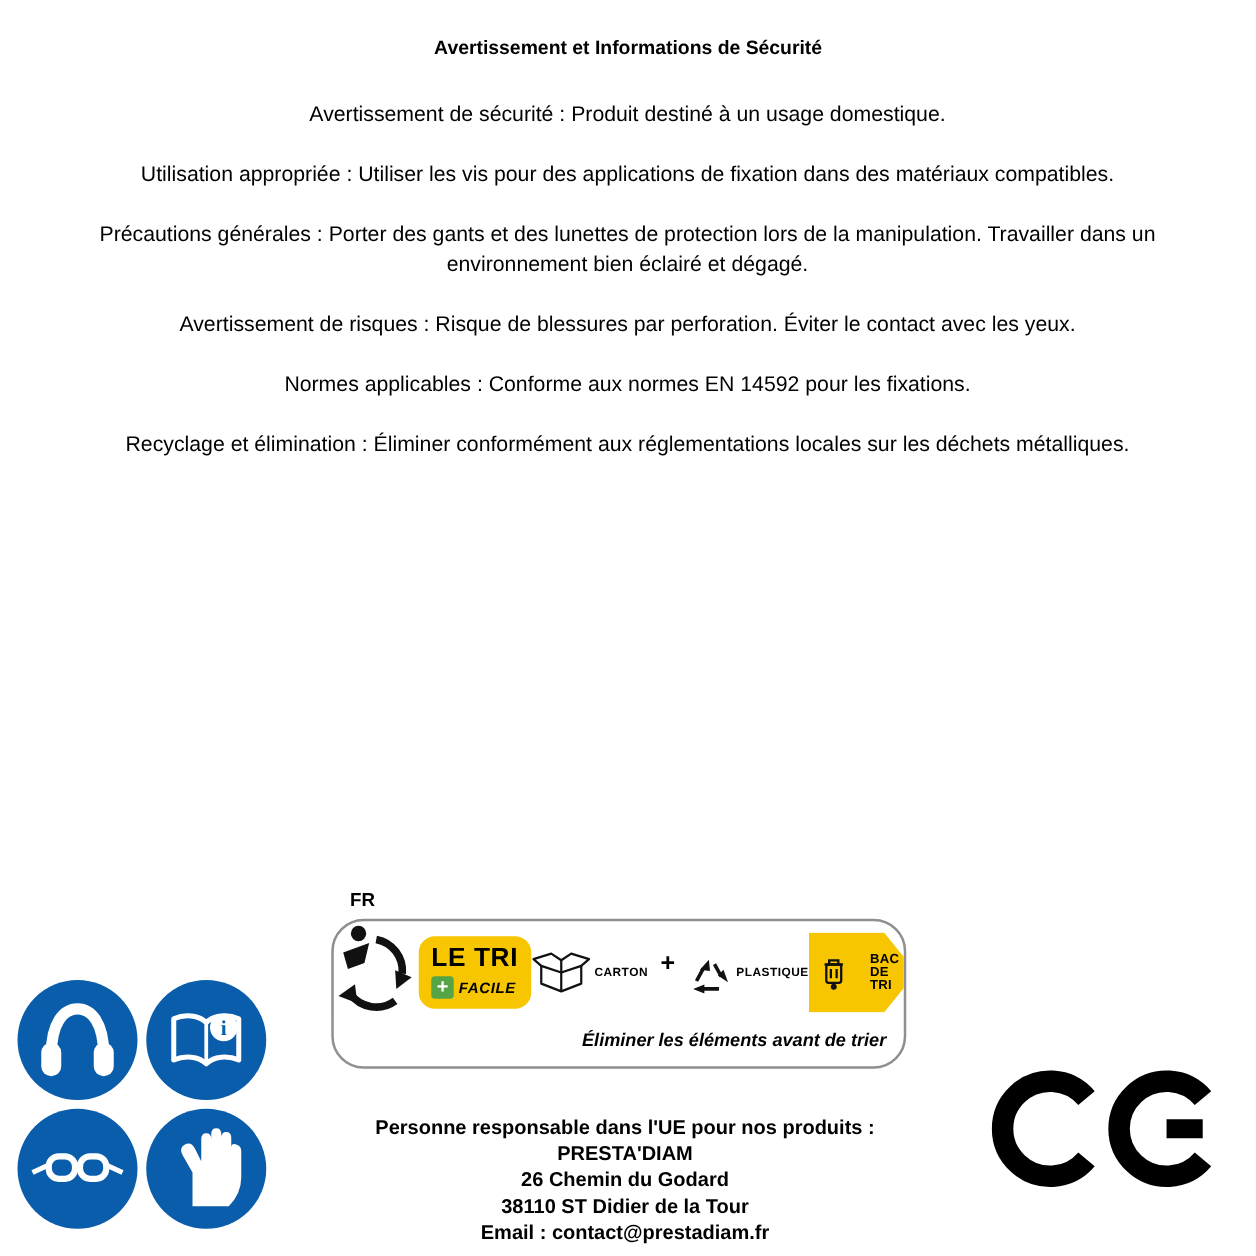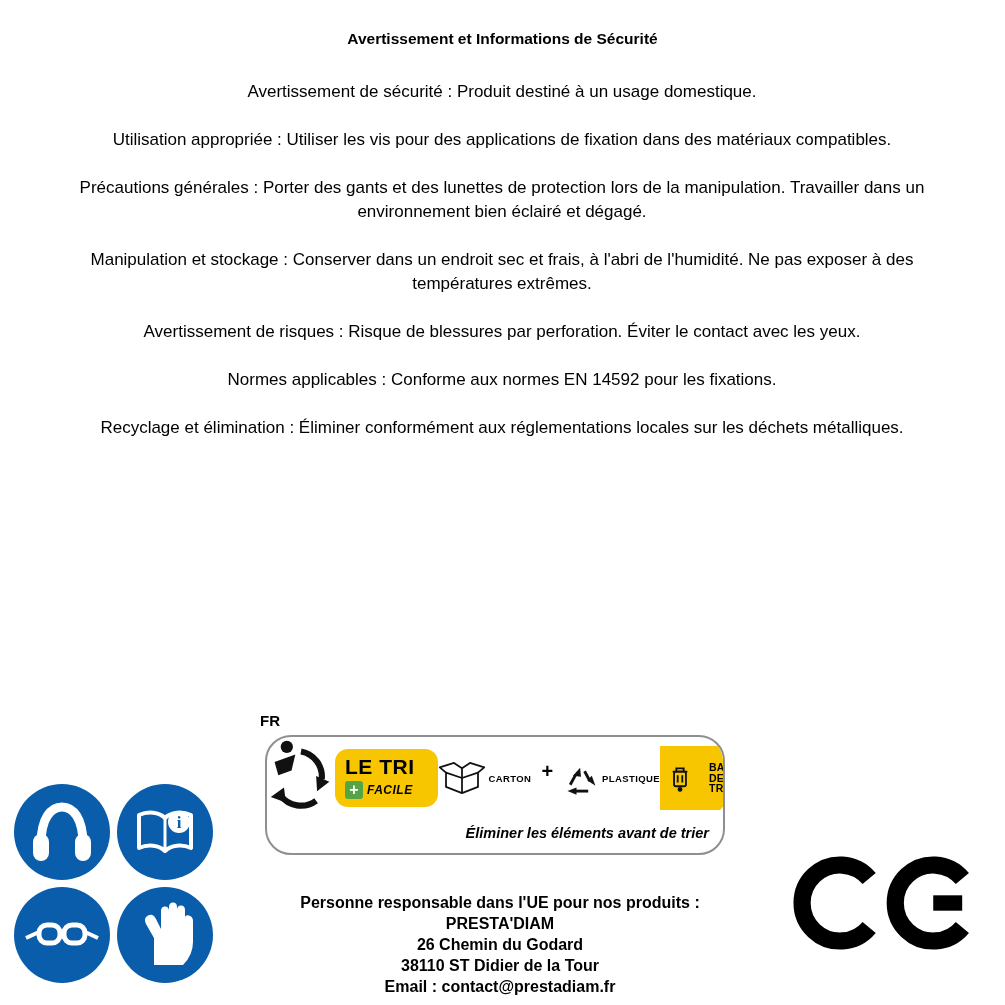--- a/index.html
+++ b/index.html
@@ -16,30 +16,30 @@
   .title{padding-top:29px;text-align:center;font-size:15.5px;font-weight:bold;line-height:19px;}
   .content{margin:32px 73px 0 72px;font-size:17px;line-height:24px;}
   .content p{margin:0 0 24px 0;text-align:center;}
 
   
   .pictos{position:absolute;left:14px;top:784px;display:grid;grid-template-columns:96px 96px;gap:7px;}
   .picto{width:96px;height:96px;border-radius:50%;background:var(--blue);}
   .picto svg{display:block;}
 
   
-  .fr-label{position:absolute;left:260px;top:712px;font-size:15px;font-weight:bold;}
+  .fr-label{position:absolute;left:280px;top:712px;font-size:15px;font-weight:bold;}
   .banner{
     position:absolute;left:265px;top:735px;width:460px;height:120px;box-sizing:border-box;
     border:2px solid #8f8f8f;border-radius:26px;background:#fff;
     display:flex;flex-direction:column;overflow:hidden;
   }
   .banner-top{flex:1;display:flex;align-items:center;}
   .triman{width:80px;display:flex;align-items:center;justify-content:center;}
   .letri{
-    background:var(--yellow);border-radius:13px;padding:7px 23px 8px 10px;margin:2px 0;
+    background:var(--yellow);border-radius:13px;padding:7px 10px 8px 10px;margin:2px 0;
     display:flex;flex-direction:column;justify-content:center;line-height:1;
   }
   .letri-line1{font-size:21px;font-weight:800;letter-spacing:.5px;white-space:nowrap;}
   .letri-line2{display:flex;align-items:center;gap:4px;margin-top:4px;}
   .plusbox{
     width:18px;height:18px;background:var(--green);color:#fff;border-radius:3px;
     display:flex;align-items:center;justify-content:center;font-size:16px;font-weight:bold;
   }
   .letri-facile{font-size:12px;font-weight:800;letter-spacing:.5px;font-style:italic;}
   .materials{flex:1;display:flex;align-items:center;justify-content:center;gap:10px;}
@@ -71,21 +71,20 @@
 <body>
 
 <div class="page">
 
   <div class="title">Avertissement et Informations de Sécurité</div>
 
   <div class="content">
     <p>Avertissement de sécurité : Produit destiné à un usage domestique.</p>
     <p>Utilisation appropriée : Utiliser les vis pour des applications de fixation dans des matériaux compatibles.</p>
     <p>Précautions générales : Porter des gants et des lunettes de protection lors de la manipulation. Travailler dans un environnement bien éclairé et dégagé.</p>
-    <p>Manipulation et stockage : Conserver dans un endroit sec et frais, à l'abri de l'humidité. Ne pas exposer à des températures extrêmes.</p>
     <p>Avertissement de risques : Risque de blessures par perforation. Éviter le contact avec les yeux.</p>
     <p>Normes applicables : Conforme aux normes EN 14592 pour les fixations.</p>
     <p>Recyclage et élimination : Éliminer conformément aux réglementations locales sur les déchets métalliques.</p>
   </div>
 
   <div class="pictos">
     <div class="picto">
       <svg width="96" height="96" viewBox="0 0 96 96">
         <path d="M27 60 C27 34 37 23 48 23 C59 23 69 34 69 60" fill="none" stroke="#fff" stroke-width="9"></path>
         <rect x="19" y="50" width="16" height="27" rx="8" fill="#fff"></rect>

